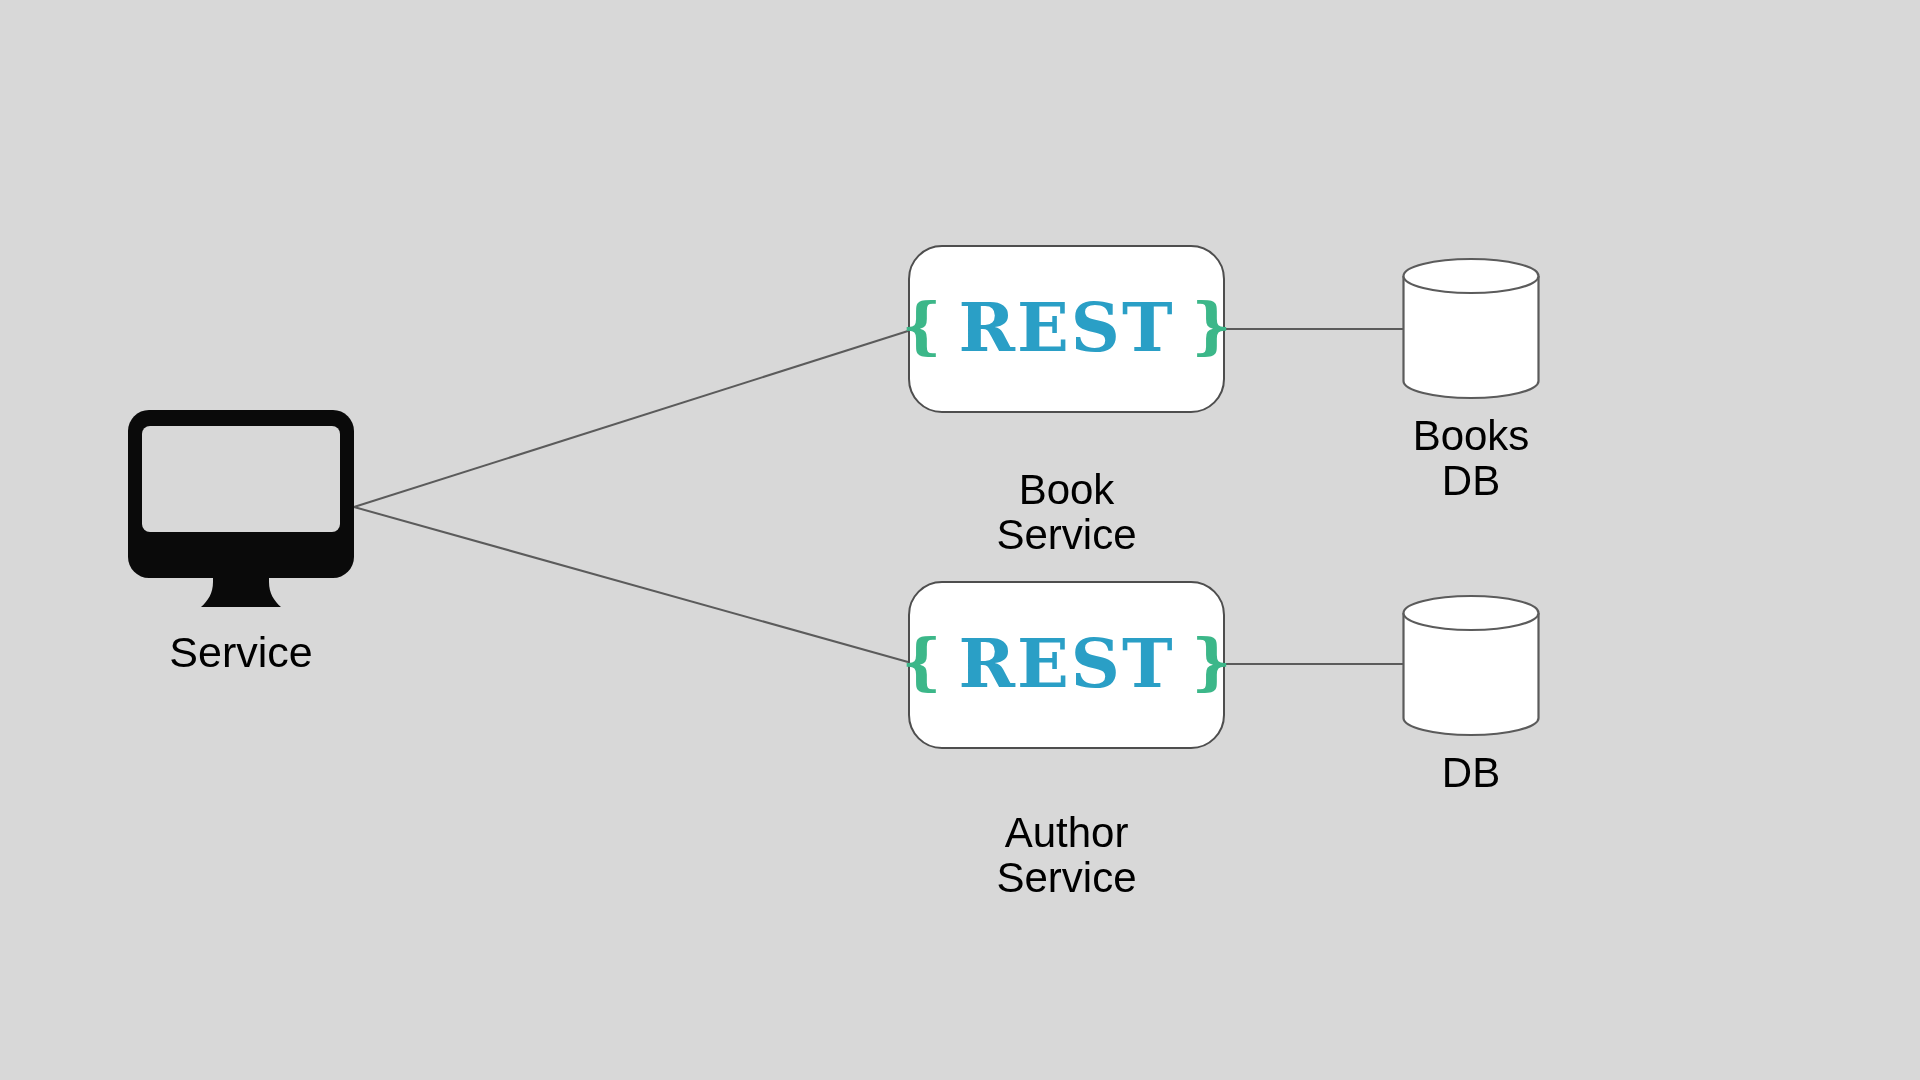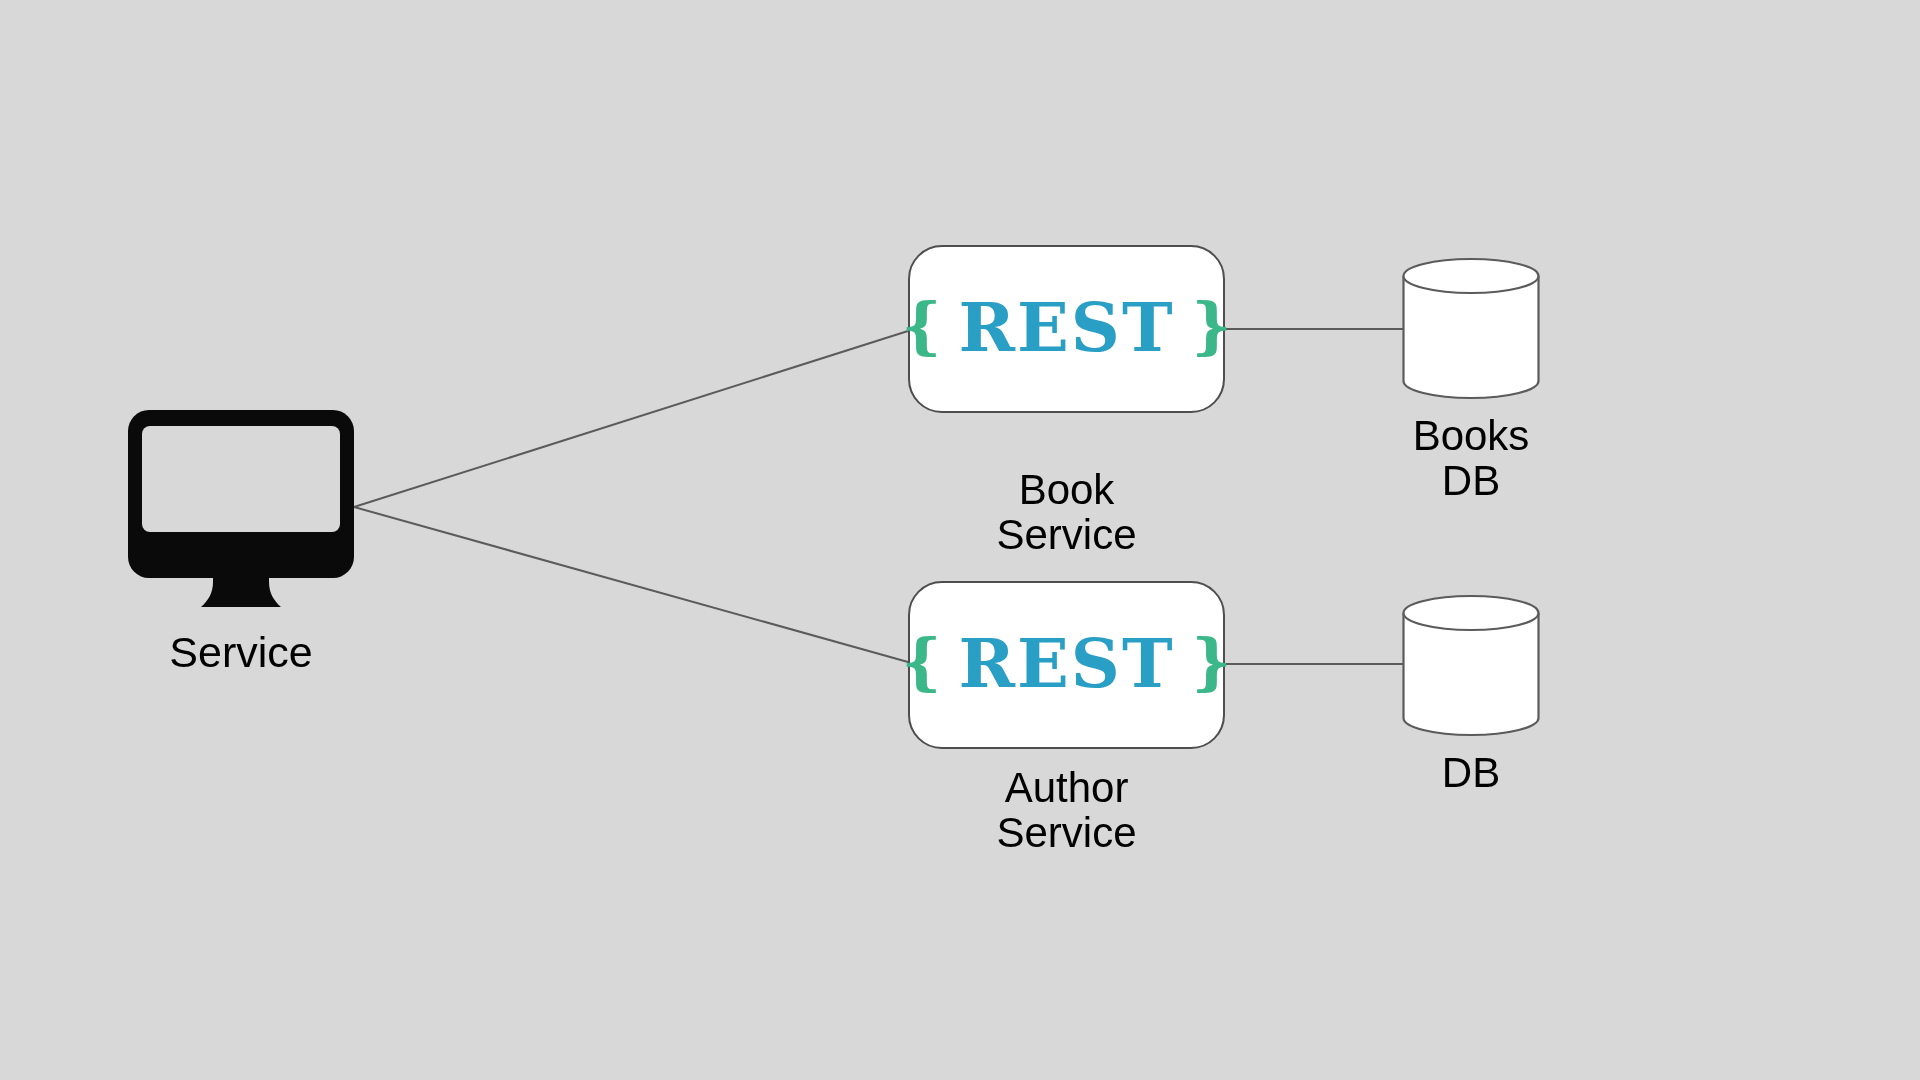--- a/index.html
+++ b/index.html
@@ -69,21 +69,21 @@
   .node-label {
     position: absolute;
     text-align: center;
     color: #000000;
     font-size: 42px;
     line-height: 45px;
     white-space: nowrap;
   }
   .client-label  { left: 128px;  width: 226px; top: 630px; font-size: 43px; }
   .svc-label-book   { left: 908px;  width: 317px; top: 427px; margin-top: 40px; }
-  .svc-label-author { left: 908px;  width: 317px; top: 765px; }
+  .svc-label-author { left: 908px;  width: 317px; top: 810px; }
   .db-label-books   { left: 1351px; width: 240px; top: 413px; }
   .db-label-authors { left: 1351px; width: 240px; top: 750px; }
   .node-label span { display: block; }
 </style>
 </head>
 <body>
 
 <div class="canvas">
 
   <svg class="connectors" viewBox="0 0 1920 1080" xmlns="http://www.w3.org/2000/svg">

